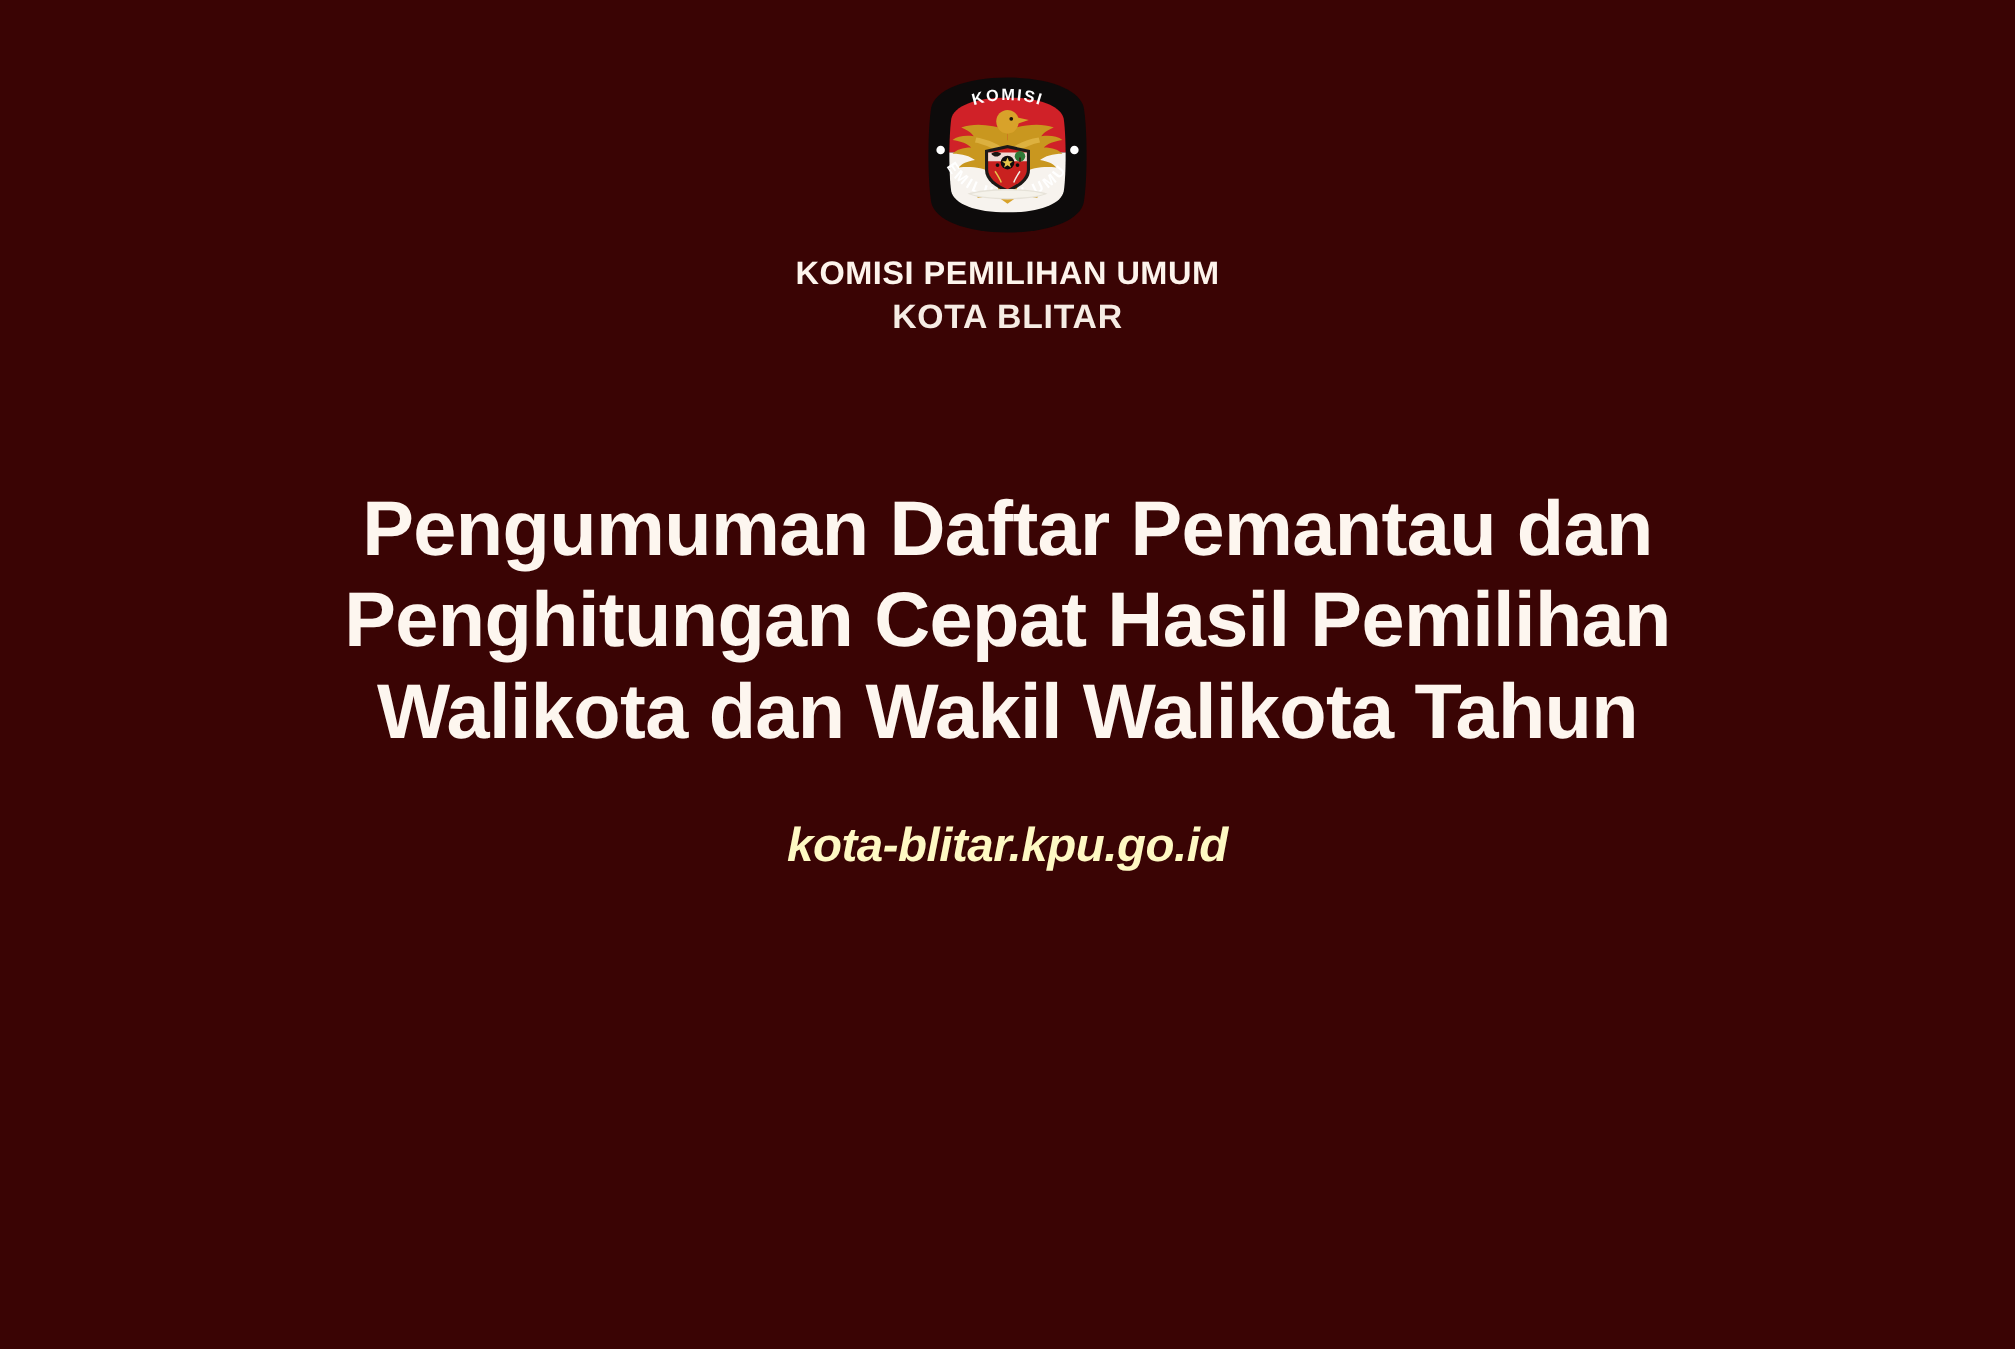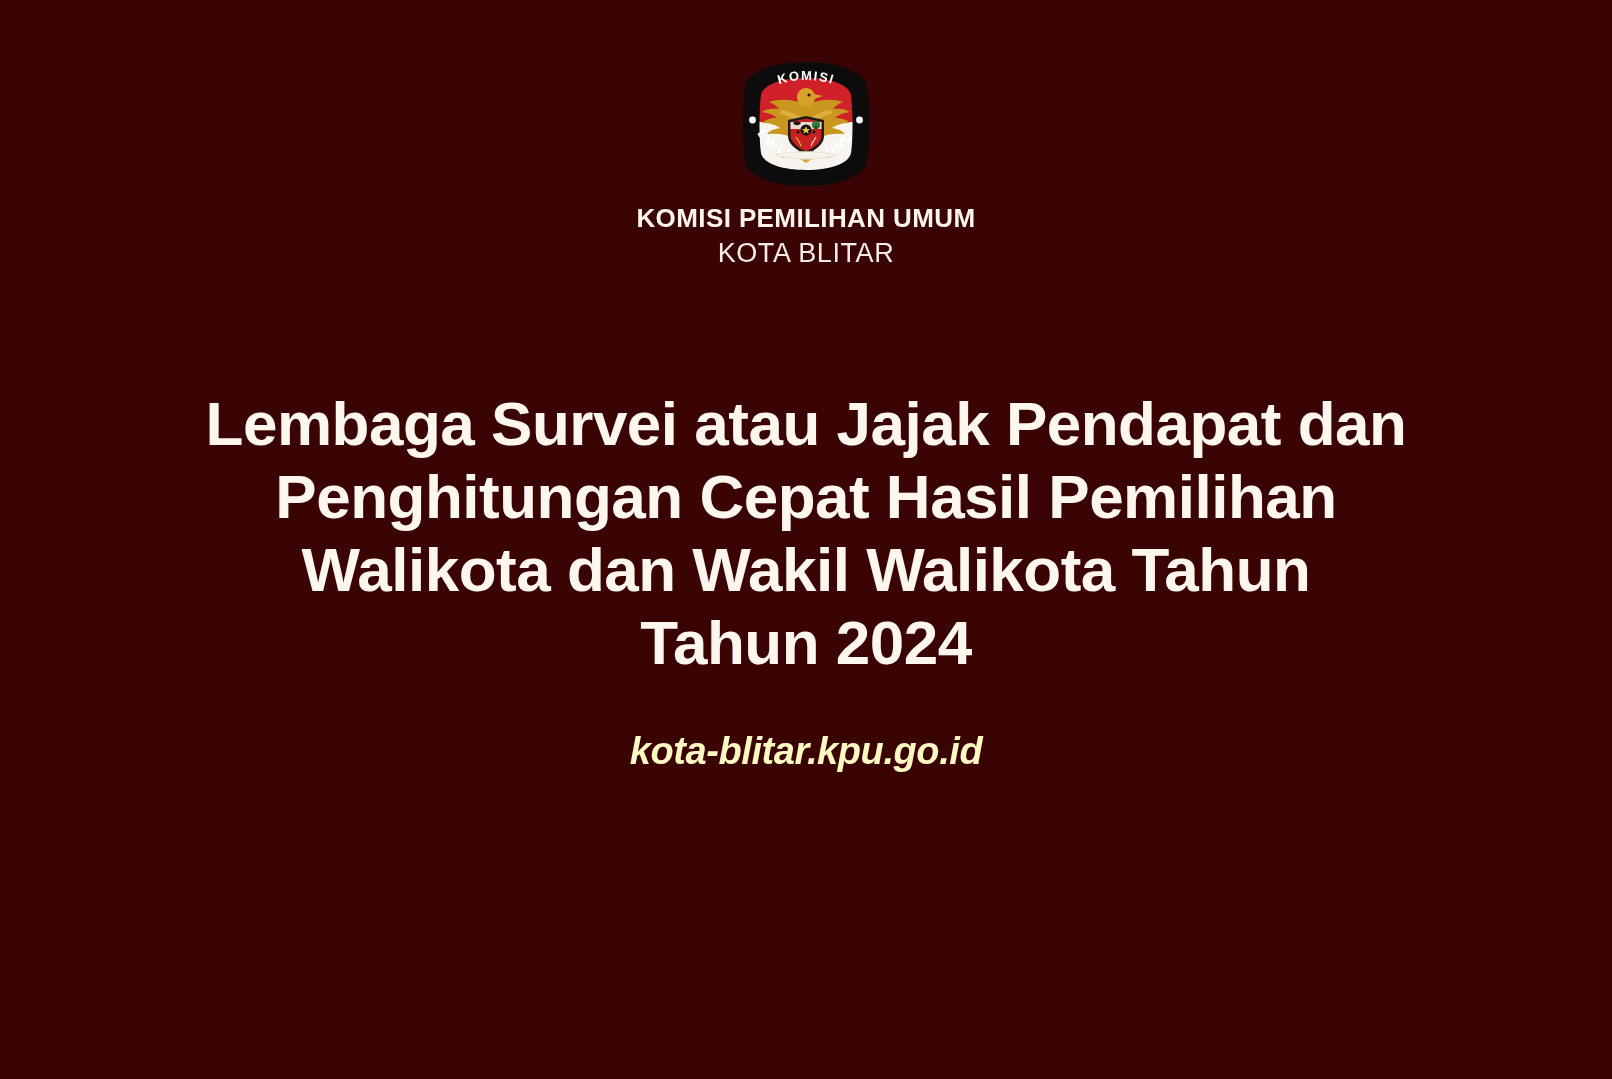--- a/index.html
+++ b/index.html
@@ -52,21 +52,21 @@
     font-weight: 700;
     letter-spacing: 0.4px;
     color: #fdf4ec;
     line-height: 1.15;
     text-align: center;
   }
 
   .brand-city {
     margin-top: 4px;
     font-size: 27px;
-    font-weight: 400;
+    font-weight: 700;
     letter-spacing: 0.6px;
     color: #f6ece4;
     line-height: 1.15;
     text-align: left;
   }
 
   
   .headline {
     margin-top: 118px;
     width: 1400px;
@@ -197,21 +197,20 @@
         <path d="M41 95.2 C 54 91.4, 86 91.4, 99 95.2 C 86 99.4, 54 99.4, 41 95.2 Z" fill="#f5f2ea"></path>
       </svg>
     </div>
 
     <div class="brand-name">KOMISI PEMILIHAN UMUM</div>
 
     <div class="brand-city">KOTA BLITAR</div>
   </div>
 
   <div class="headline">
-    <span class="line">Lembaga Survei atau Jajak Pendapat dan</span>
+    <span class="line">Pengumuman Daftar Pemantau dan</span>
     <span class="line">Penghitungan Cepat Hasil Pemilihan</span>
     <span class="line">Walikota dan Wakil Walikota Tahun</span>
-    <span class="line">Tahun 2024</span>
   </div>
 
   <div class="site-url">kota-blitar.kpu.go.id</div>
 
 </div>
 
 </body></html>

